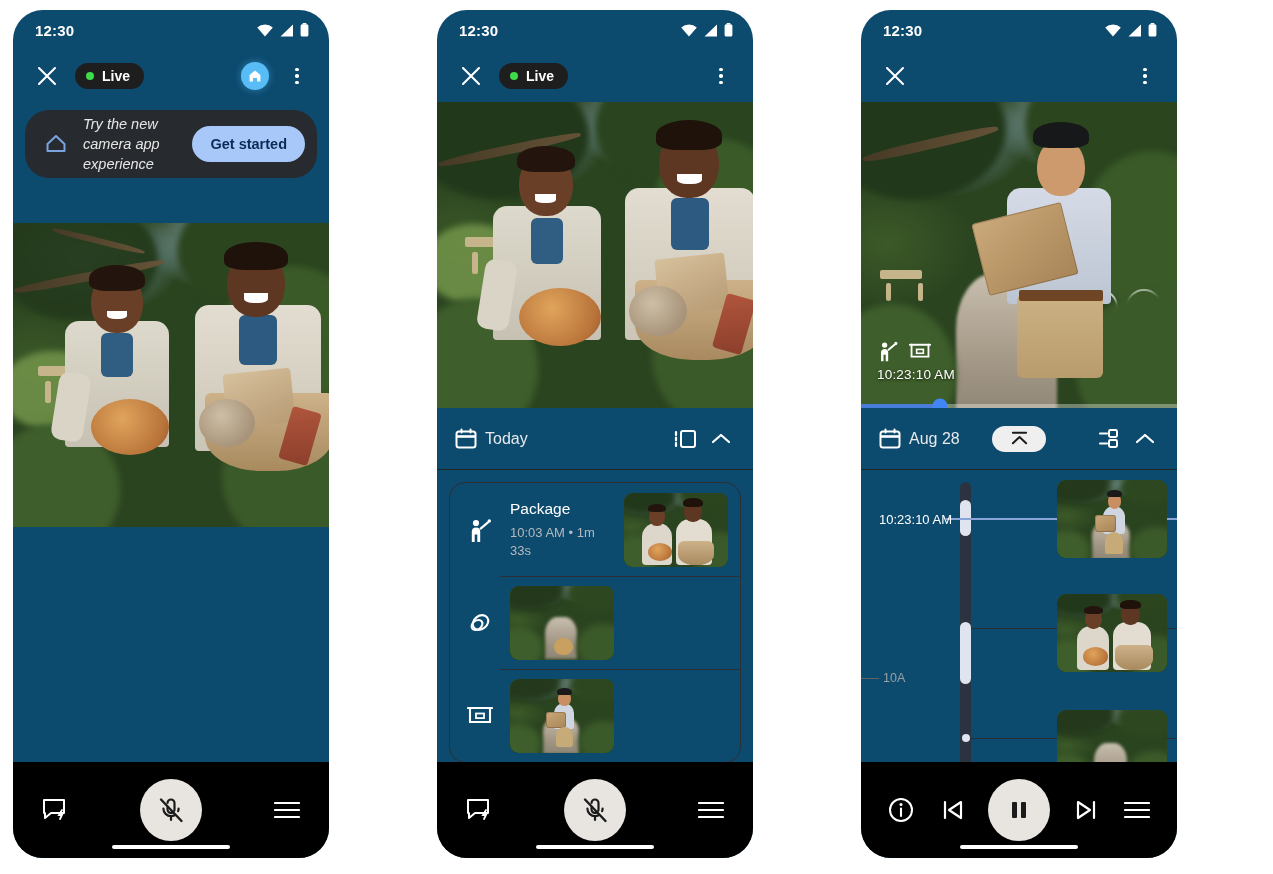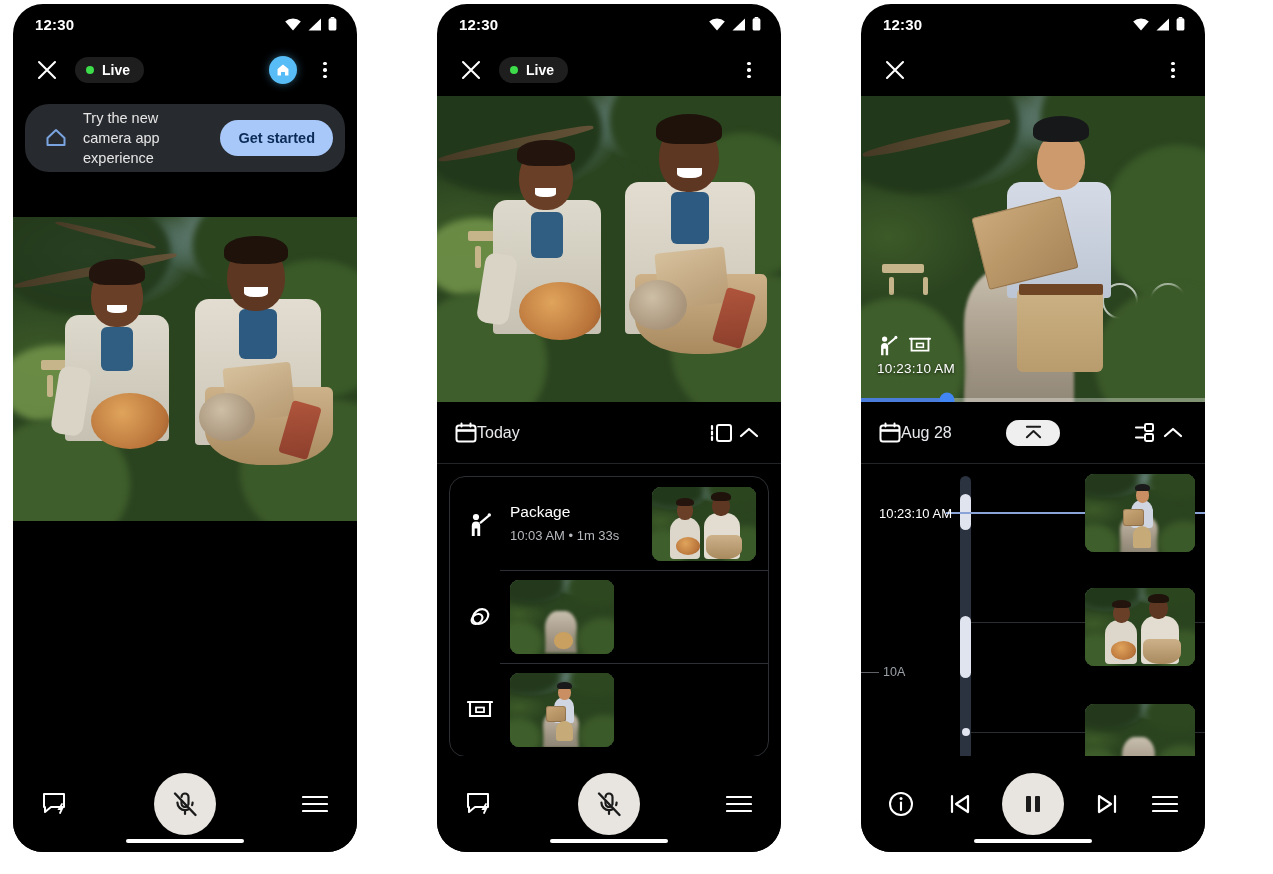--- a/index.html
+++ b/index.html
@@ -7,23 +7,23 @@
     width: 1273px; height: 874px;
     background: #ffffff;
     font-family: "Liberation Sans", sans-serif;
     overflow: hidden;
   }
   .stage { position: relative; width: 1273px; height: 874px; background:#fff; }
 
   
   .phone {
     position: absolute;
-    top: 4px;
-    width: 344px; height: 848px;
-    background: #000000;
+    top: 10px;
+    width: 316px; height: 848px;
+    background: #0c4a6e;
     border-radius: 30px;
     overflow: hidden;
   }
   #phone-1 { left: 13px; }
   #phone-2 { left: 437px; }
   #phone-3 { left: 861px; }
 
   
   .statusbar {
     height: 40px;
@@ -69,21 +69,21 @@
     margin: 8px 12px 0 12px;
     background: #272a2e;
     border-radius: 24px;
     height: 68px;
     display: flex; align-items: center;
     padding: 0 12px 0 18px;
     gap: 14px;
   }
   .promo-text {
     flex: 1;
-    color: #e6e6e6; font-size: 14.5px; line-height: 20px;
+    color: #e6e6e6; font-size: 14.5px; line-height: 20px; font-style: italic;
   }
   .promo-btn {
     background: #a8c8fa;
     color: #0b2a56;
     border: none;
     border-radius: 18px;
     padding: 10px 18px;
     font-size: 14.5px; font-weight: 600;
     font-family: "Liberation Sans", sans-serif;
     cursor: pointer;
@@ -185,21 +185,21 @@
     position: absolute; top: 50%;
     width: 15px; height: 15px; border-radius: 50%;
     background: #4285f4; transform: translate(-50%,-50%);
   }
 
   
   .sheet-header {
     height: 62px;
     display: flex; align-items: center;
     padding: 0 18px 0 18px;
-    gap: 0;
+    gap: 8px;
     border-bottom: 1px solid #222528;
     position: relative;
   }
   .sheet-title { color: #e8eaed; font-size: 16px; font-weight: 400; }
   .sheet-header .spacer { flex: 1; }
   .jump-pill {
     position: absolute; left: 50%; transform: translateX(-50%);
     background: #efefef; border-radius: 13px;
     width: 54px; height: 26px;
     display: flex; align-items: center; justify-content: center;

